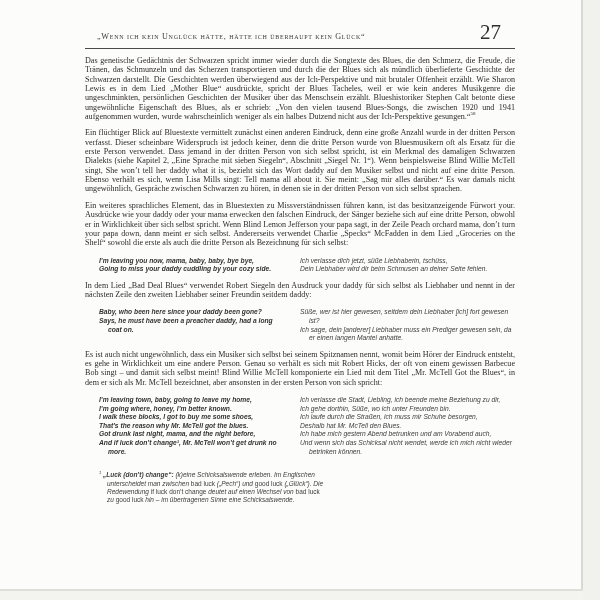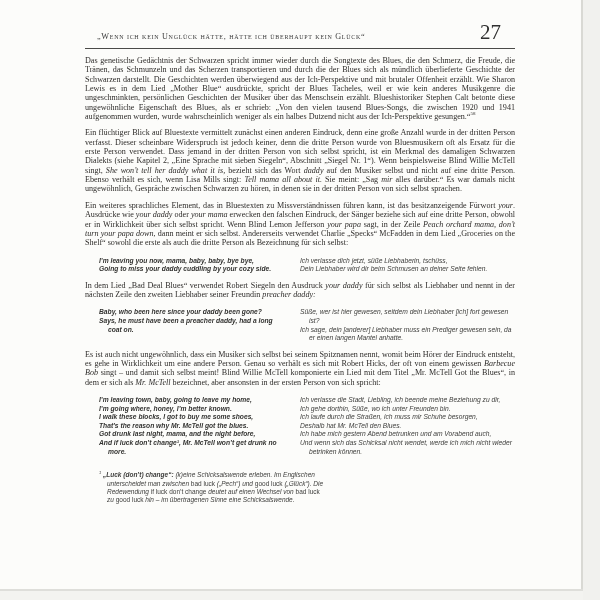--- a/index.html
+++ b/index.html
@@ -48,21 +48,21 @@
     margin-top:5px;border-bottom:0.9px solid #4a4a48;height:0;
   }
   .section-title{
     font-size:11.6px;font-weight:bold;color:#242220;
     margin:19px 0 0 0;letter-spacing:0.1px;
   }
   .body-para{
     font-size:8.1px;line-height:1.155;text-align:justify;
     margin:7px 0 0 0;color:#2e2c2a;
   }
-  .body-para .it{font-style:italic;}
+  .body-para .it{}
   .sp{vertical-align:super;font-size:62%;line-height:0;}
   .quote{
     display:flex;gap:15px;
     margin:9px 0 0 14px;
     font-family:"Liberation Sans", sans-serif;
     font-style:italic;
     font-size:6.7px;line-height:1.28;color:#3d3d3b;
   }
   .q-en{width:186px;font-weight:bold;color:#333331;}
   .q-de{width:212px;}
@@ -99,21 +99,21 @@
       <div class="q-en">
           <div class="vline">I’m leaving you now, mama, baby, baby, bye bye,</div>
           <div class="vline">Going to miss your daddy cuddling by your cozy side.</div>
         </div>
       <div class="q-de">
           <div class="vline">Ich verlasse dich jetzt, süße Liebhaberin, tschüss,</div>
           <div class="vline">Dein Liebhaber wird dir beim Schmusen an deiner Seite fehlen.</div>
         </div>
     </div>
 
-    <p class="body-para"><span>In dem Lied „Bad Deal Blues“ verwendet Robert Siegeln den Ausdruck </span><span class="it">your daddy</span><span> für sich selbst als Liebhaber und nennt in der nächsten Zeile den zweiten Liebhaber seiner Freundin </span><span class="it">preacher daddy:</span></p>
+    <p class="body-para"><span>In dem Lied „Bad Deal Blues“ verwendet Robert Siegeln den Ausdruck </span><span class="it">your daddy</span><span> für sich selbst als Liebhaber und nennt in der nächsten Zeile den zweiten Liebhaber seiner Freundin </span><span class="it">seitdem daddy:</span></p>
 
     <div class="quote">
       <div class="q-en">
           <div class="vline">Baby, who been here since your daddy been gone?</div>
           <div class="vline">Says, he must have been a preacher daddy, had a long coat on.</div>
         </div>
       <div class="q-de">
           <div class="vline">Süße, wer ist hier gewesen, seitdem dein Liebhaber [ich] fort gewesen ist?</div>
           <div class="vline">Ich sage, dein [anderer] Liebhaber muss ein Prediger gewesen sein, da er einen langen Mantel anhatte.</div>
         </div>

